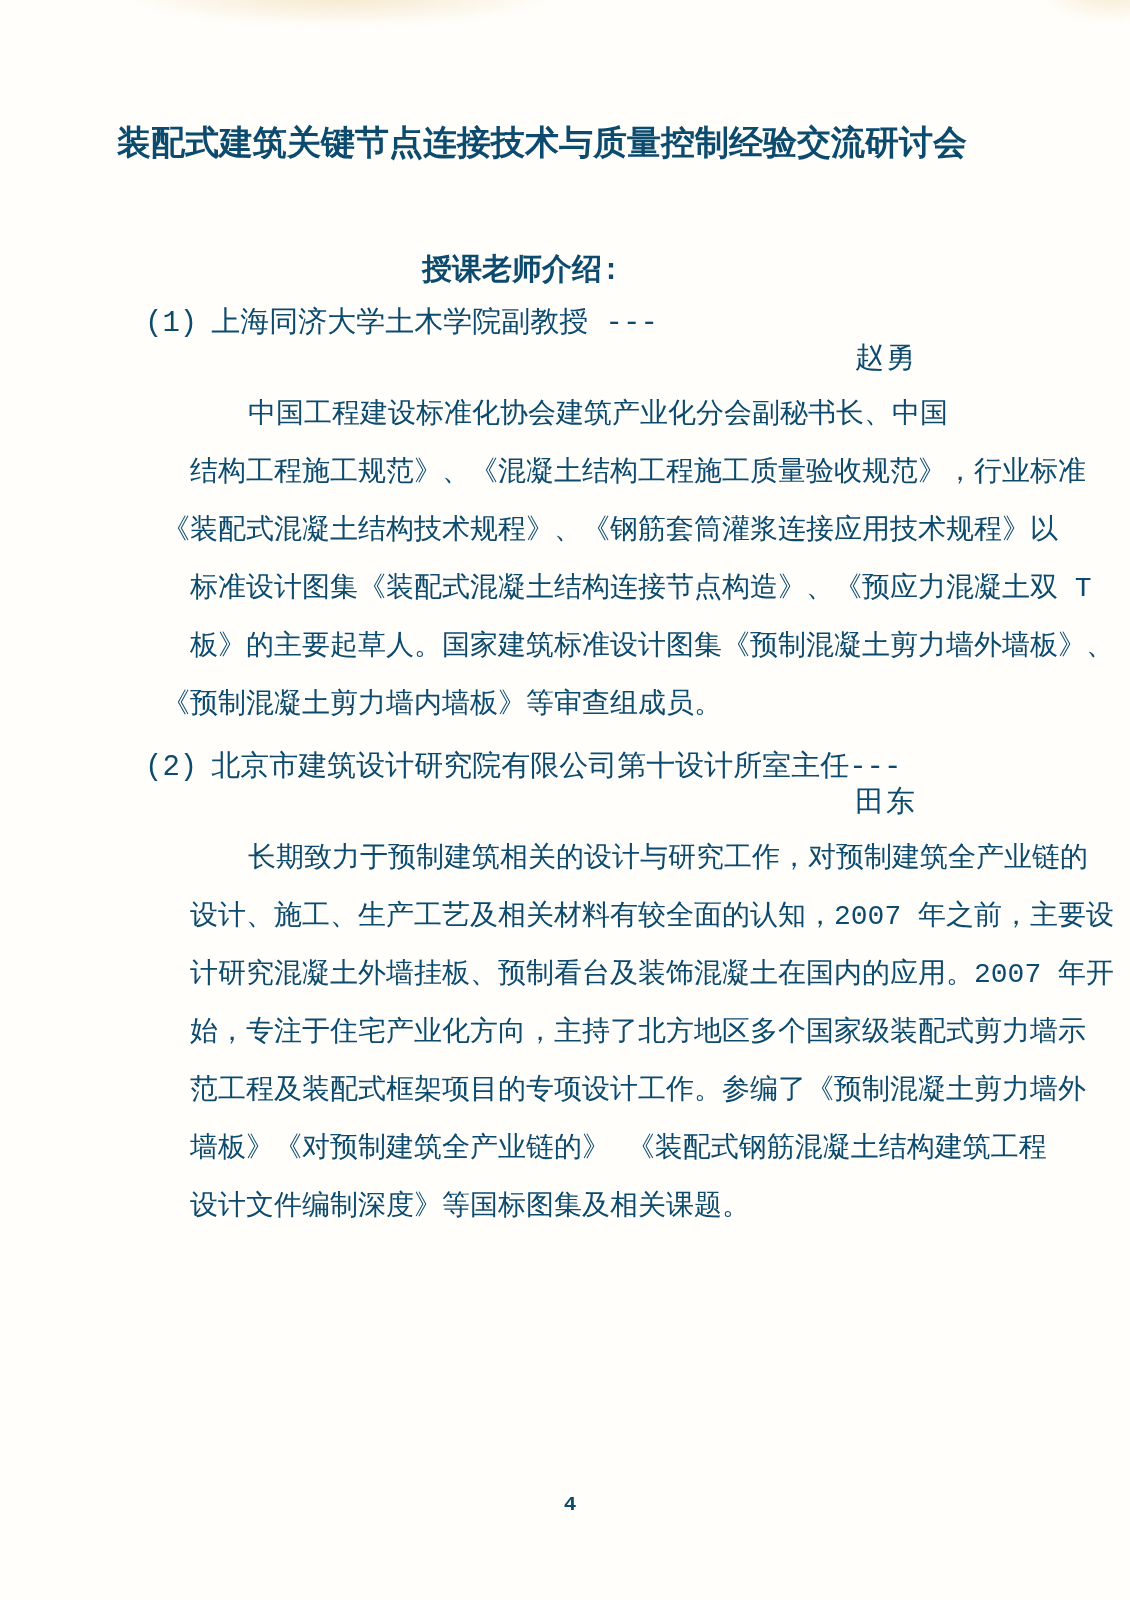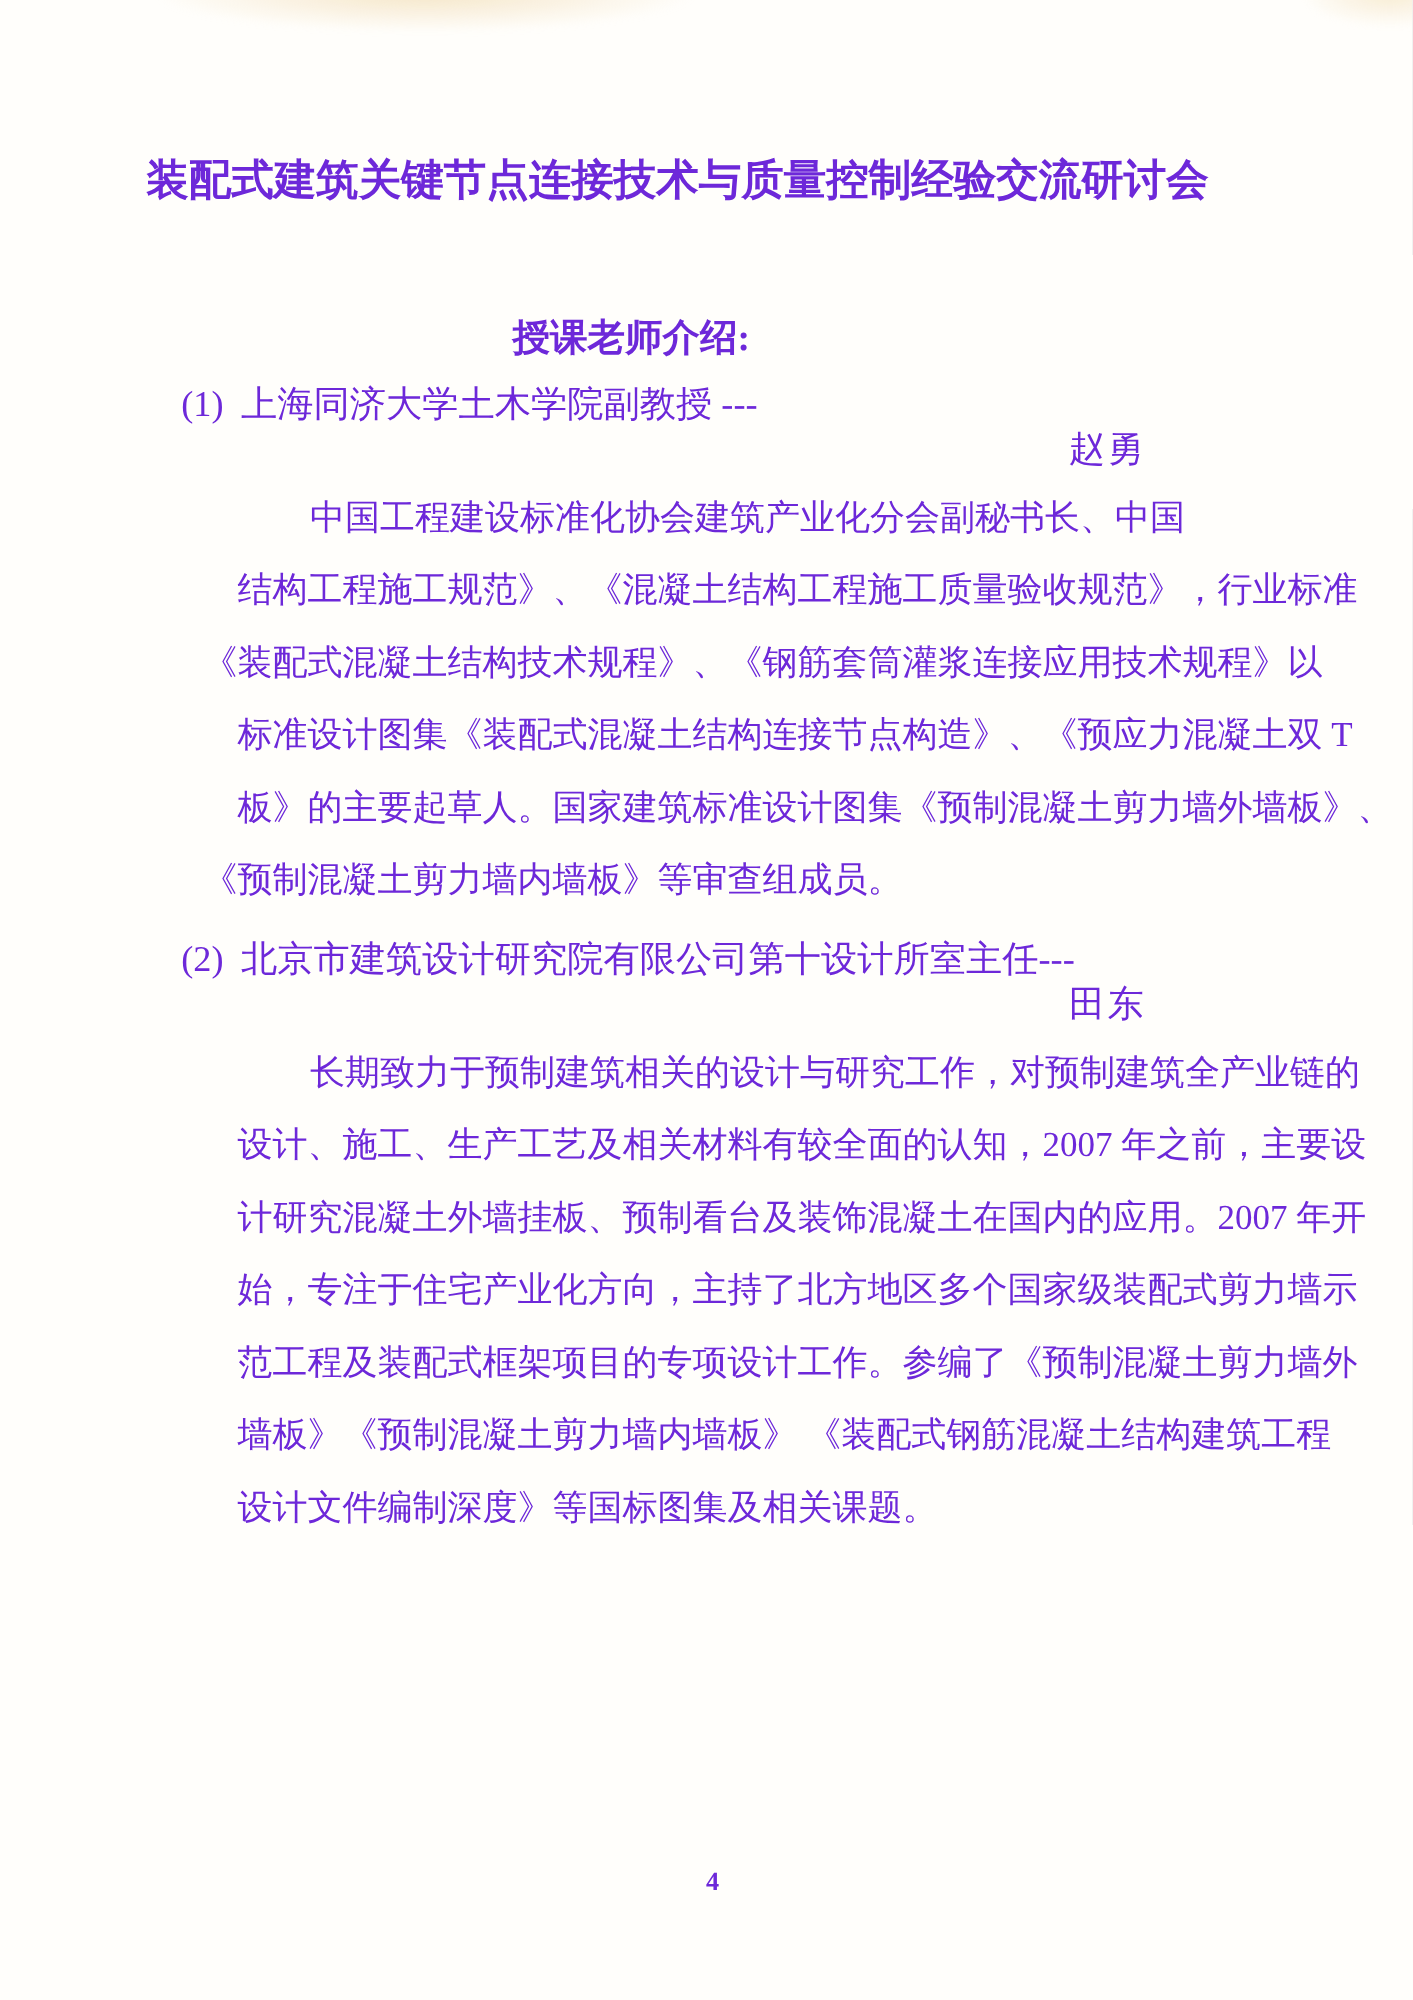--- a/index.html
+++ b/index.html
@@ -6,22 +6,22 @@
     margin: 0;
     padding: 0;
     background: #e8e8e8;
   }
   .page {
     position: relative;
     width: 1130px;
     height: 1600px;
     margin: 0 auto;
     background: #fffefb;
-    color: #6d28d9;
-    font-family: Liberation Serif, serif;
+    color: #0c4a6e;
+    font-family: Liberation Mono, monospace;
     overflow: hidden;
     box-sizing: border-box;
   }
   
   .smudge {
     position: absolute;
     pointer-events: none;
   }
   .smudge-a {
     left: 120px; top: -14px; width: 440px; height: 40px;
@@ -44,20 +44,21 @@
     line-height: 50px;
     letter-spacing: 0px;
   }
   .section-heading {
     margin: 82px 0 0 0;
     width: 1010px;
     text-align: center;
     font-size: 30px;
     font-weight: bold;
     line-height: 38px;
+    padding-left: 16px;
   }
 
   .item-heading {
     margin-top: 14px;
     padding-left: 145px;
     font-size: 29px;
     line-height: 40px;
     white-space: nowrap;
   }
   .item-heading .item-label {
@@ -133,20 +134,20 @@
     <div class="item-heading">
       <span class="item-label">(2)</span><span class="item-text">北京市建筑设计研究院有限公司第十设计所室主任---</span>
     </div>
     <div class="item-name">田东</div>
     <div class="bio">
           <div class="bio-line first">长期致力于预制建筑相关的设计与研究工作，对预制建筑全产业链的</div>
           <div class="bio-line">设计、施工、生产工艺及相关材料有较全面的认知，2007 年之前，主要设</div>
           <div class="bio-line">计研究混凝土外墙挂板、预制看台及装饰混凝土在国内的应用。2007 年开</div>
           <div class="bio-line">始，专注于住宅产业化方向，主持了北方地区多个国家级装配式剪力墙示</div>
           <div class="bio-line">范工程及装配式框架项目的专项设计工作。参编了《预制混凝土剪力墙外</div>
-          <div class="bio-line">墙板》《预制混凝土剪力墙内墙板》 《装配式钢筋混凝土结构建筑工程</div>
+          <div class="bio-line">墙板》《对预制建筑全产业链的》 《装配式钢筋混凝土结构建筑工程</div>
           <div class="bio-line">设计文件编制深度》等国标图集及相关课题。</div>
         </div>
   </section>
 </div>
 
   <div class="page-number">4</div>
 </div>
 
 </body></html>

